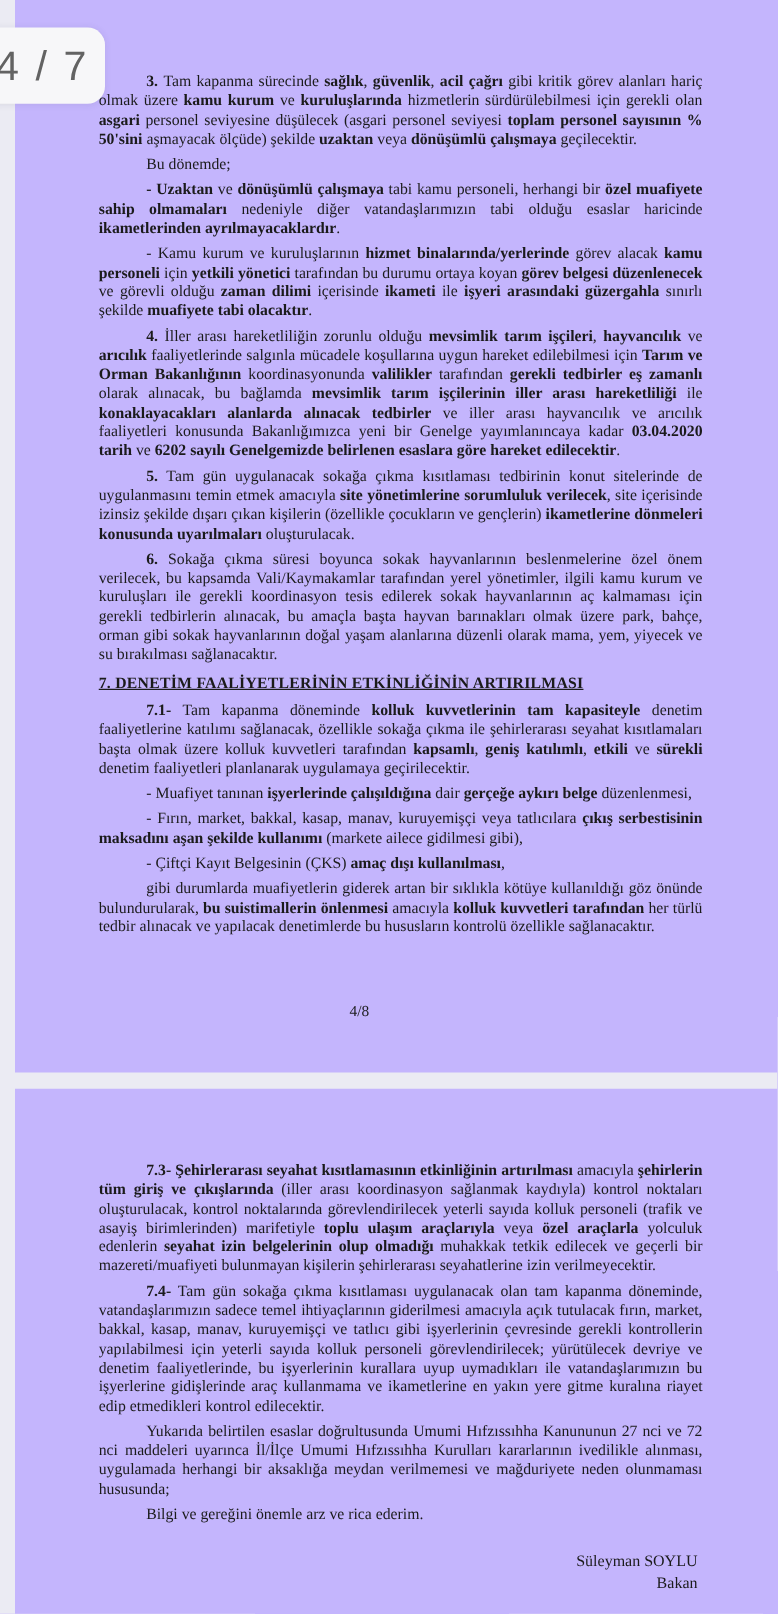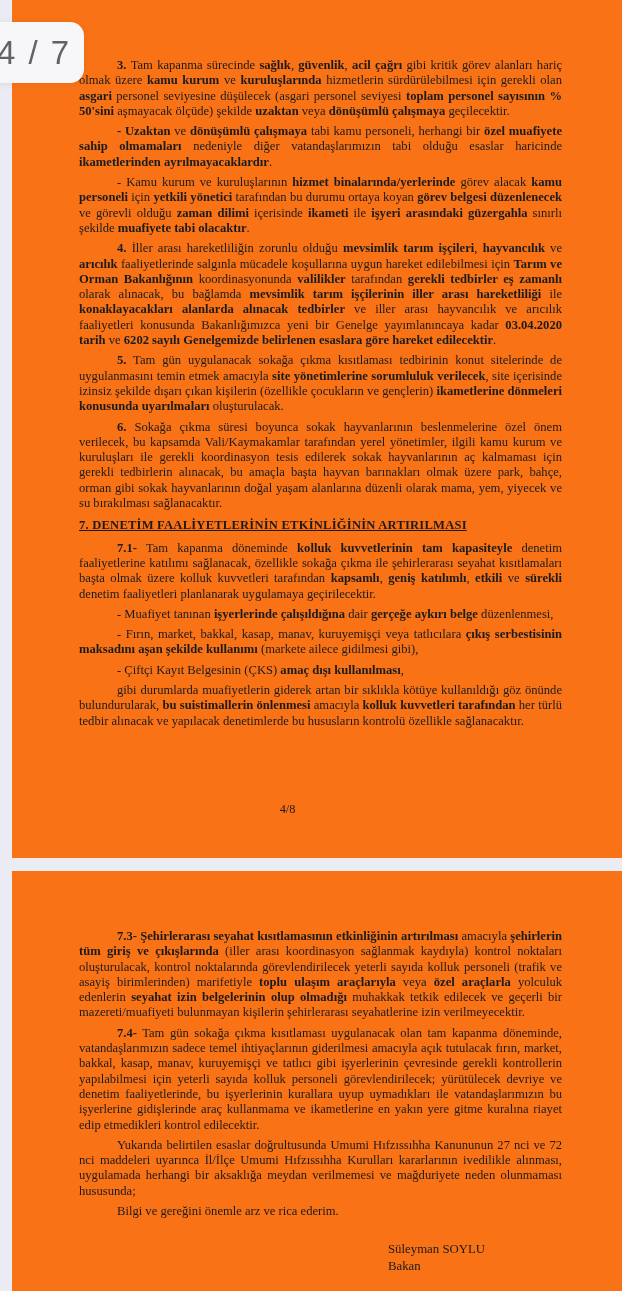--- a/index.html
+++ b/index.html
@@ -8,21 +8,21 @@
     background:#ebebf3;
     position:relative;
     overflow:hidden;
     font-family:"Liberation Serif","DejaVu Serif",serif;
   }
   .viewport{position:absolute;inset:0;}
   .page{
     position:absolute;
     left:12px;
     width:610px;
-    background:#f97316;
+    background:#c4b5fd;
     color:#1b1b1b;
     box-sizing:border-box;
   }
   .page-4{top:0;height:858px;overflow:hidden;}
   .page-5{top:871px;height:472px;overflow:hidden;}
   .page-content{
     padding:58px 60px 0 67px;
     font-size:12.6px;
     line-height:15.3px;
     text-align:justify;
@@ -40,21 +40,21 @@
     position:absolute;
     bottom:41px;left:16px;right:75px;
     text-align:center;
     font-size:12.3px;
     color:#1b1b1b;
   }
   .signature{
     position:absolute;
     top:370px;right:64px;
     width:170px;
-    text-align:left;
+    text-align:right;
     font-size:12.8px;
     line-height:16.5px;
     color:#1b1b1b;
   }
   .page-indicator{
     position:absolute;
     left:-16px;top:22px;
     width:100px;height:61px;
     background:#f7f7f9;
     border-radius:14px;
@@ -67,20 +67,21 @@
   }
 </style>
 </head>
 <body>
 
 <div class="viewport">
 
   <div class="page page-4">
     <div class="page-content">
         <div class="p"><b>3. </b><span>Tam kapanma sürecinde </span><b>sağlık</b><span>, </span><b>güvenlik</b><span>, </span><b>acil çağrı</b><span> gibi kritik görev alanları hariç olmak üzere </span><b>kamu kurum</b><span> ve </span><b>kuruluşlarında</b><span> hizmetlerin sürdürülebilmesi için gerekli olan </span><b>asgari</b><span> personel seviyesine düşülecek (asgari personel seviyesi </span><b>toplam personel sayısının % 50'sini</b><span> aşmayacak ölçüde) şekilde </span><b>uzaktan</b><span> veya </span><b>dönüşümlü çalışmaya</b><span> geçilecektir.</span></div>
+        <div class="p"><span>Bu dönemde;</span></div>
         <div class="p"><b>- Uzaktan</b><span> ve </span><b>dönüşümlü çalışmaya</b><span> tabi kamu personeli, herhangi bir </span><b>özel muafiyete sahip olmamaları</b><span> nedeniyle diğer vatandaşlarımızın tabi olduğu esaslar haricinde </span><b>ikametlerinden ayrılmayacaklardır</b><span>.</span></div>
         <div class="p"><span>- Kamu kurum ve kuruluşlarının </span><b>hizmet binalarında/yerlerinde</b><span> görev alacak </span><b>kamu personeli</b><span> için </span><b>yetkili yönetici</b><span> tarafından bu durumu ortaya koyan </span><b>görev belgesi düzenlenecek</b><span> ve görevli olduğu </span><b>zaman dilimi</b><span> içerisinde </span><b>ikameti</b><span> ile </span><b>işyeri arasındaki güzergahla</b><span> sınırlı şekilde </span><b>muafiyete tabi olacaktır</b><span>.</span></div>
         <div class="p"><b>4.</b><span> İller arası hareketliliğin zorunlu olduğu </span><b>mevsimlik tarım işçileri</b><span>, </span><b>hayvancılık</b><span> ve </span><b>arıcılık</b><span> faaliyetlerinde salgınla mücadele koşullarına uygun hareket edilebilmesi için </span><b>Tarım ve Orman Bakanlığının</b><span> koordinasyonunda </span><b>valilikler</b><span> tarafından </span><b>gerekli tedbirler eş zamanlı</b><span> olarak alınacak, bu bağlamda </span><b>mevsimlik tarım işçilerinin iller arası hareketliliği</b><span> ile </span><b>konaklayacakları alanlarda alınacak tedbirler</b><span> ve iller arası hayvancılık ve arıcılık faaliyetleri konusunda Bakanlığımızca yeni bir Genelge yayımlanıncaya kadar </span><b>03.04.2020 tarih</b><span> ve </span><b>6202 sayılı Genelgemizde belirlenen esaslara göre hareket edilecektir</b><span>.</span></div>
         <div class="p"><b>5.</b><span> Tam gün uygulanacak sokağa çıkma kısıtlaması tedbirinin konut sitelerinde de uygulanmasını temin etmek amacıyla </span><b>site yönetimlerine sorumluluk verilecek</b><span>, site içerisinde izinsiz şekilde dışarı çıkan kişilerin (özellikle çocukların ve gençlerin) </span><b>ikametlerine dönmeleri konusunda uyarılmaları</b><span> oluşturulacak.</span></div>
         <div class="p"><b>6.</b><span> Sokağa çıkma süresi boyunca sokak hayvanlarının beslenmelerine özel önem verilecek, bu kapsamda Vali/Kaymakamlar tarafından yerel yönetimler, ilgili kamu kurum ve kuruluşları ile gerekli koordinasyon tesis edilerek sokak hayvanlarının aç kalmaması için gerekli tedbirlerin alınacak, bu amaçla başta hayvan barınakları olmak üzere park, bahçe, orman gibi sokak hayvanlarının doğal yaşam alanlarına düzenli olarak mama, yem, yiyecek ve su bırakılması sağlanacaktır.</span></div>
         <div class="p heading"><b>7. DENETİM FAALİYETLERİNİN ETKİNLİĞİNİN ARTIRILMASI</b></div>
         <div class="p"><b>7.1-</b><span> Tam kapanma döneminde </span><b>kolluk kuvvetlerinin tam kapasiteyle</b><span> denetim faaliyetlerine katılımı sağlanacak, özellikle sokağa çıkma ile şehirlerarası seyahat kısıtlamaları başta olmak üzere kolluk kuvvetleri tarafından </span><b>kapsamlı</b><span>, </span><b>geniş katılımlı</b><span>, </span><b>etkili</b><span> ve </span><b>sürekli</b><span> denetim faaliyetleri planlanarak uygulamaya geçirilecektir.</span></div>
         <div class="p"><span>- Muafiyet tanınan </span><b>işyerlerinde çalışıldığına</b><span> dair </span><b>gerçeğe aykırı belge</b><span> düzenlenmesi,</span></div>
         <div class="p"><span>- Fırın, market, bakkal, kasap, manav, kuruyemişçi veya tatlıcılara </span><b>çıkış serbestisinin maksadını aşan şekilde kullanımı</b><span> (markete ailece gidilmesi gibi),</span></div>
         <div class="p"><span>- Çiftçi Kayıt Belgesinin (ÇKS) </span><b>amaç dışı kullanılması</b><span>,</span></div>

